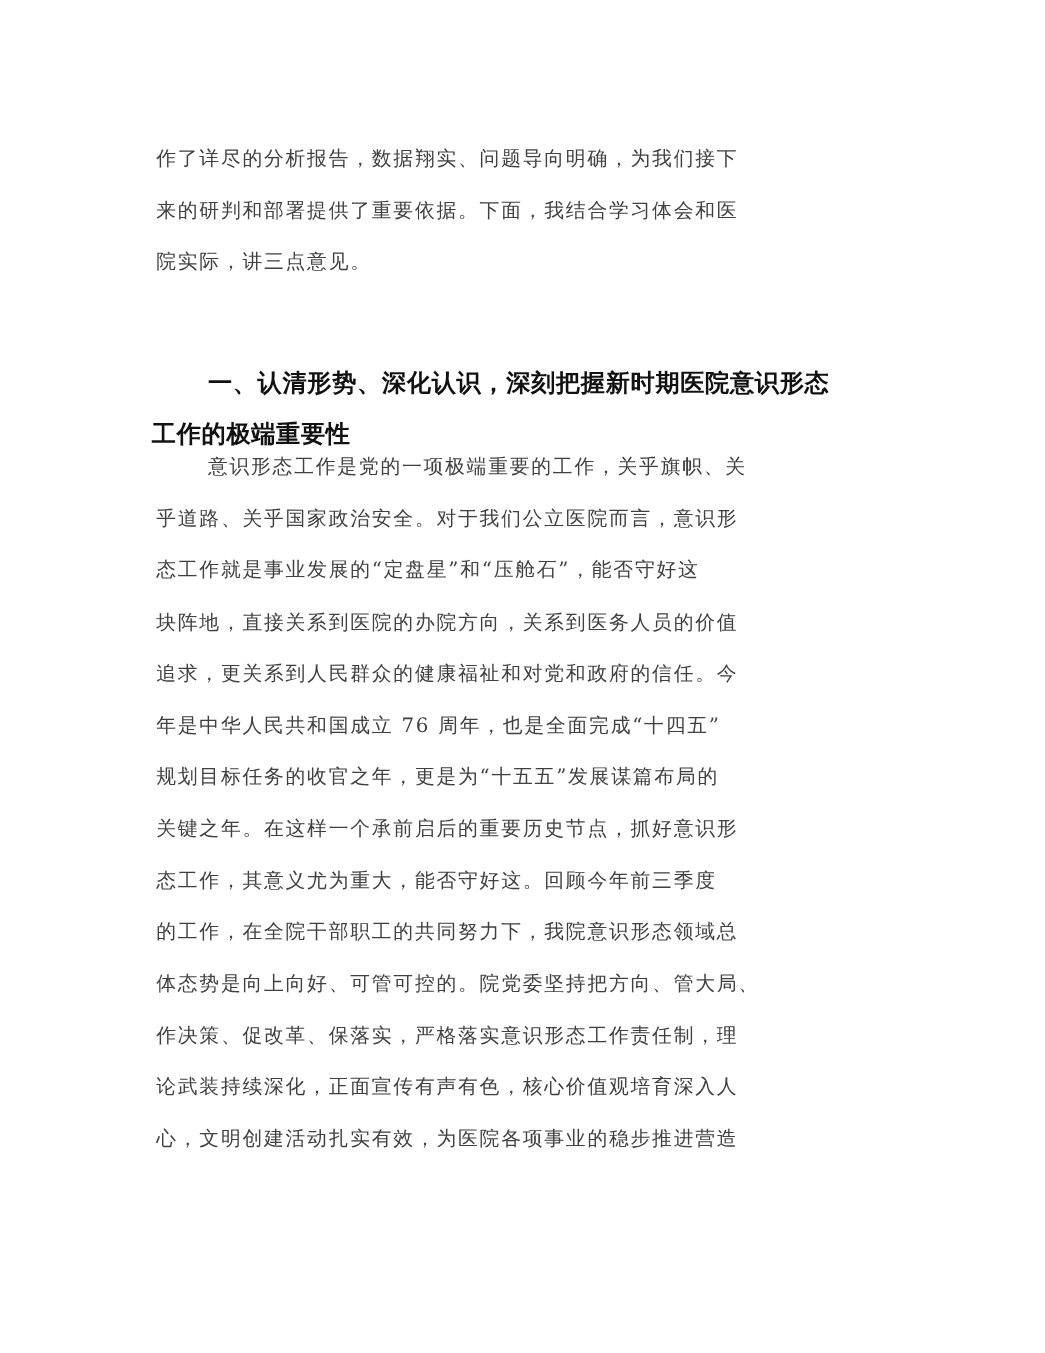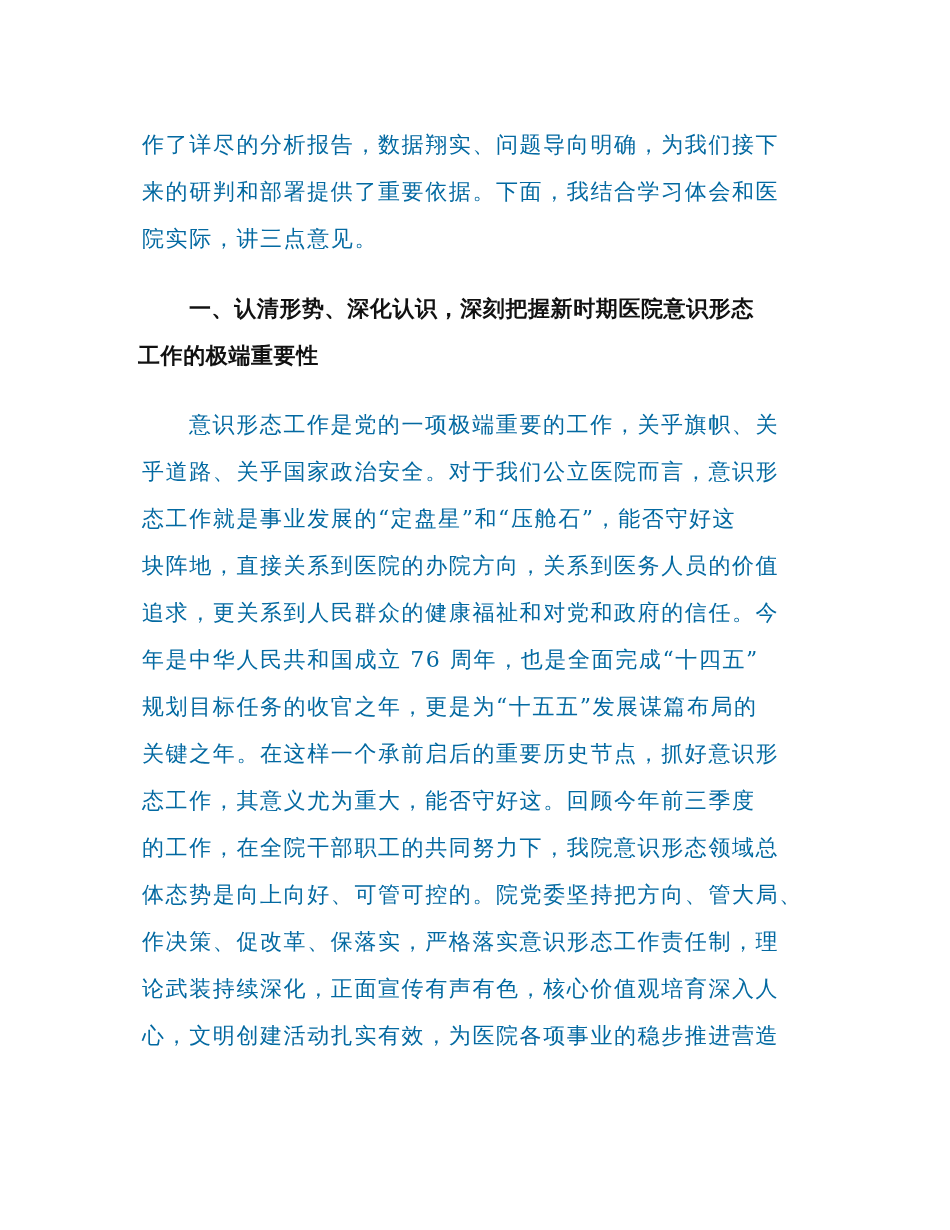--- a/index.html
+++ b/index.html
@@ -20,35 +20,36 @@
     left: 0;
     top: 0;
     width: 950px;
     height: 1230px;
     background: #ffffff;
   }
   .line {
     position: absolute;
     left: 142px;
     white-space: nowrap;
-    font-size: 22px;
+    font-size: 18px;
     line-height: 26px;
     letter-spacing: 1.6px;
-    color: #0369a1;
+    color: #404040;
   }
   .line.indent { left: 189px; }
   .heading {
     position: absolute;
     white-space: nowrap;
     font-family: "DejaVu Sans", "Liberation Sans", sans-serif;
     font-weight: bold;
     font-size: 22px;
     line-height: 26px;
     letter-spacing: 0.6px;
     color: #111111;
+    margin-top: 40px;
   }
 </style>
 </head>
 <body>
 
 <div class="page">
 
   <div>
     <div class="line" style="top:132px;">作了详尽的分析报告，数据翔实、问题导向明确，为我们接下</div>
     <div class="line" style="top:179px;">来的研判和部署提供了重要依据。下面，我结合学习体会和医</div>

